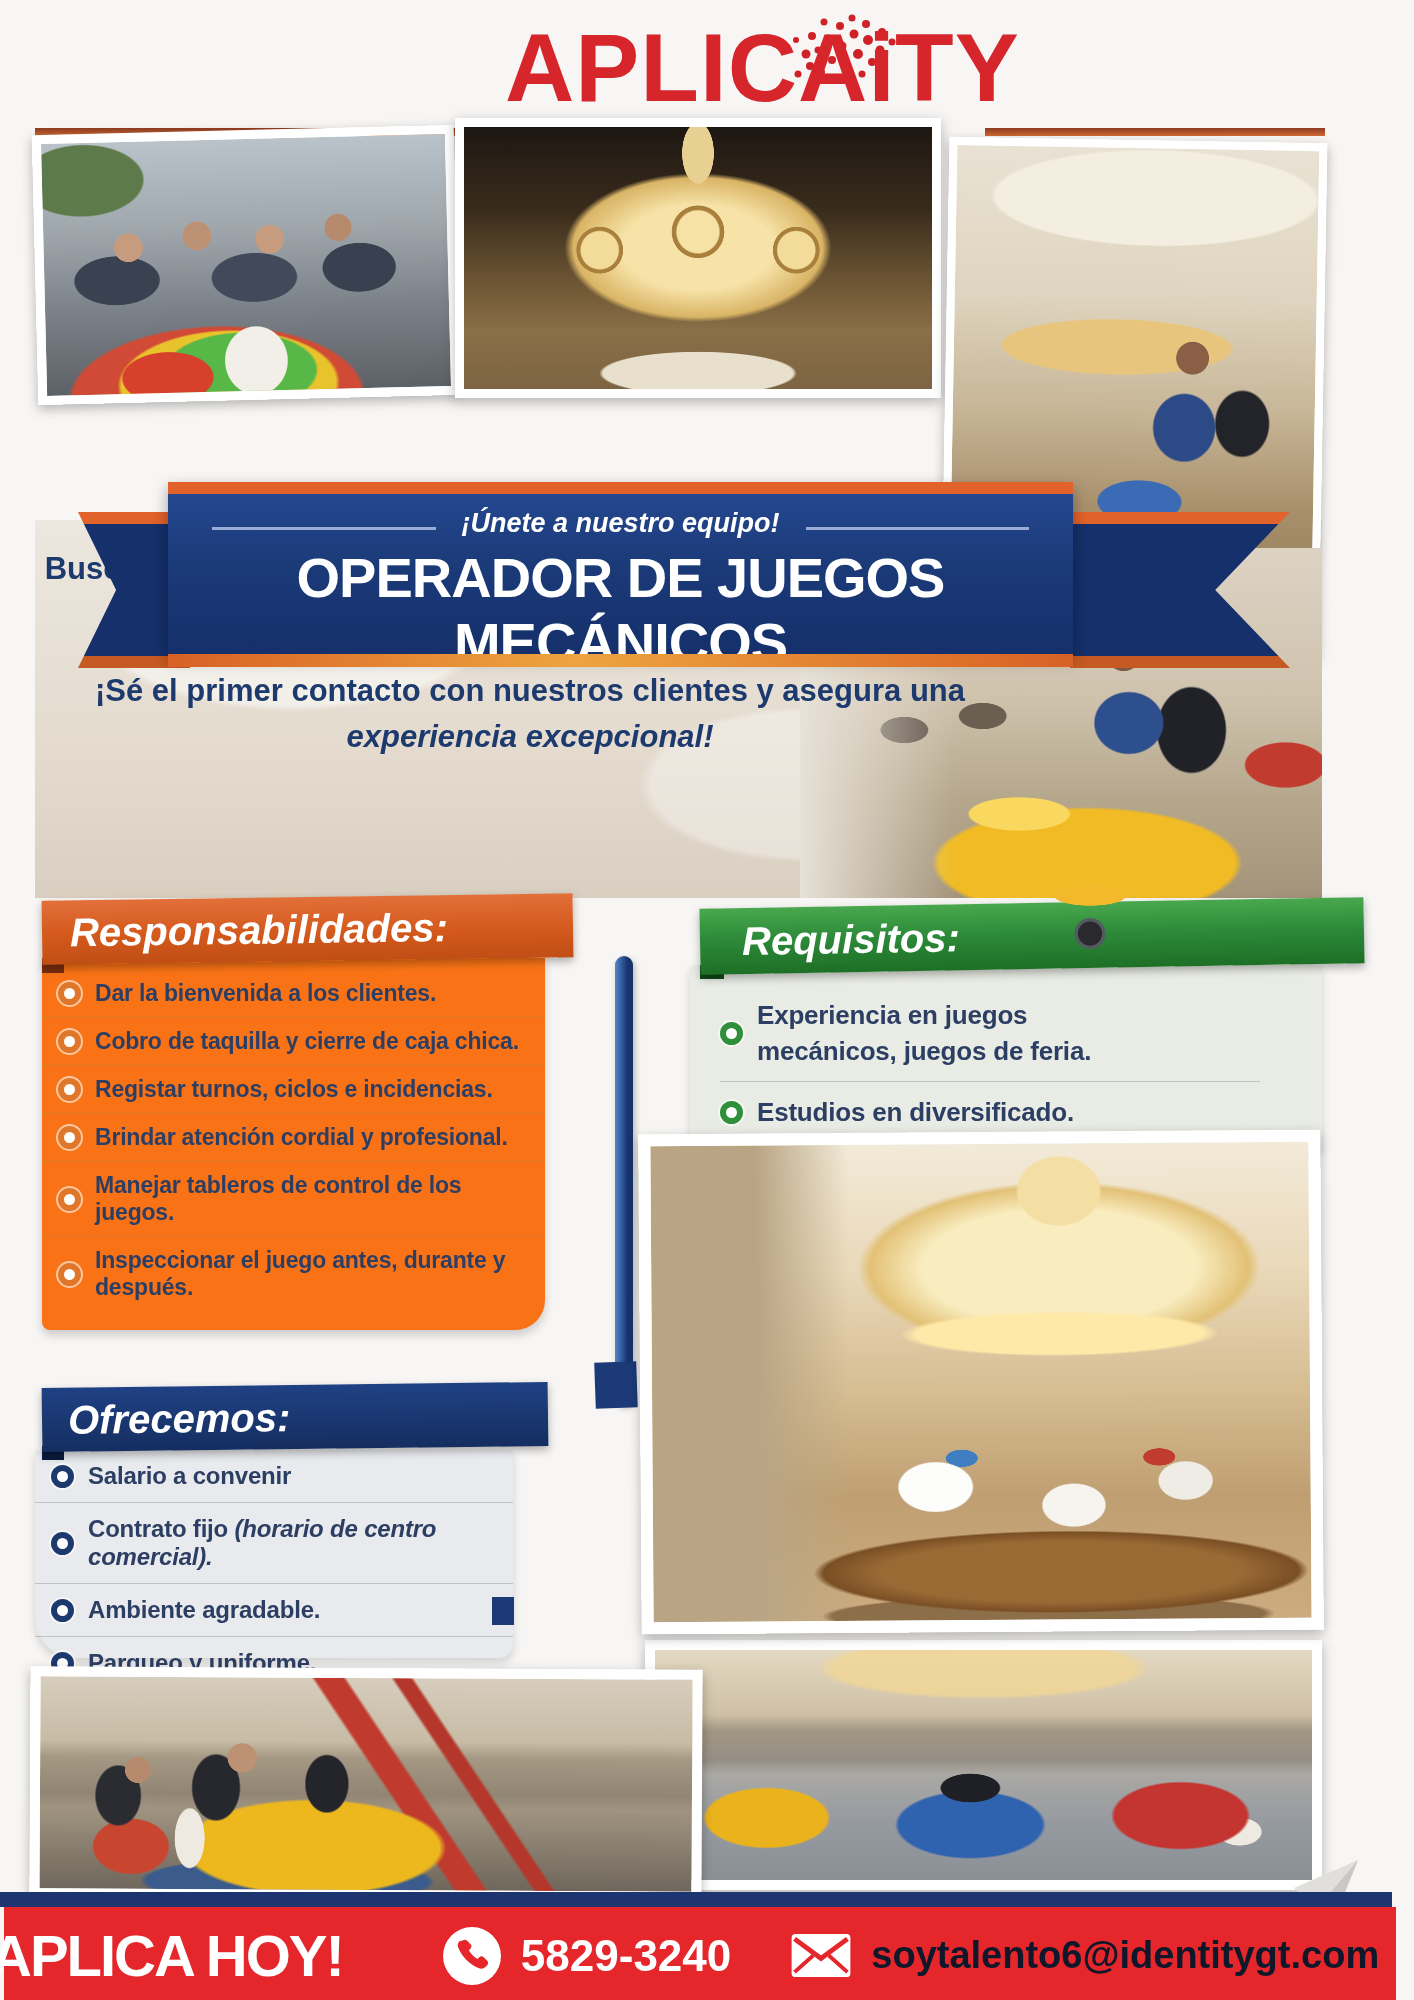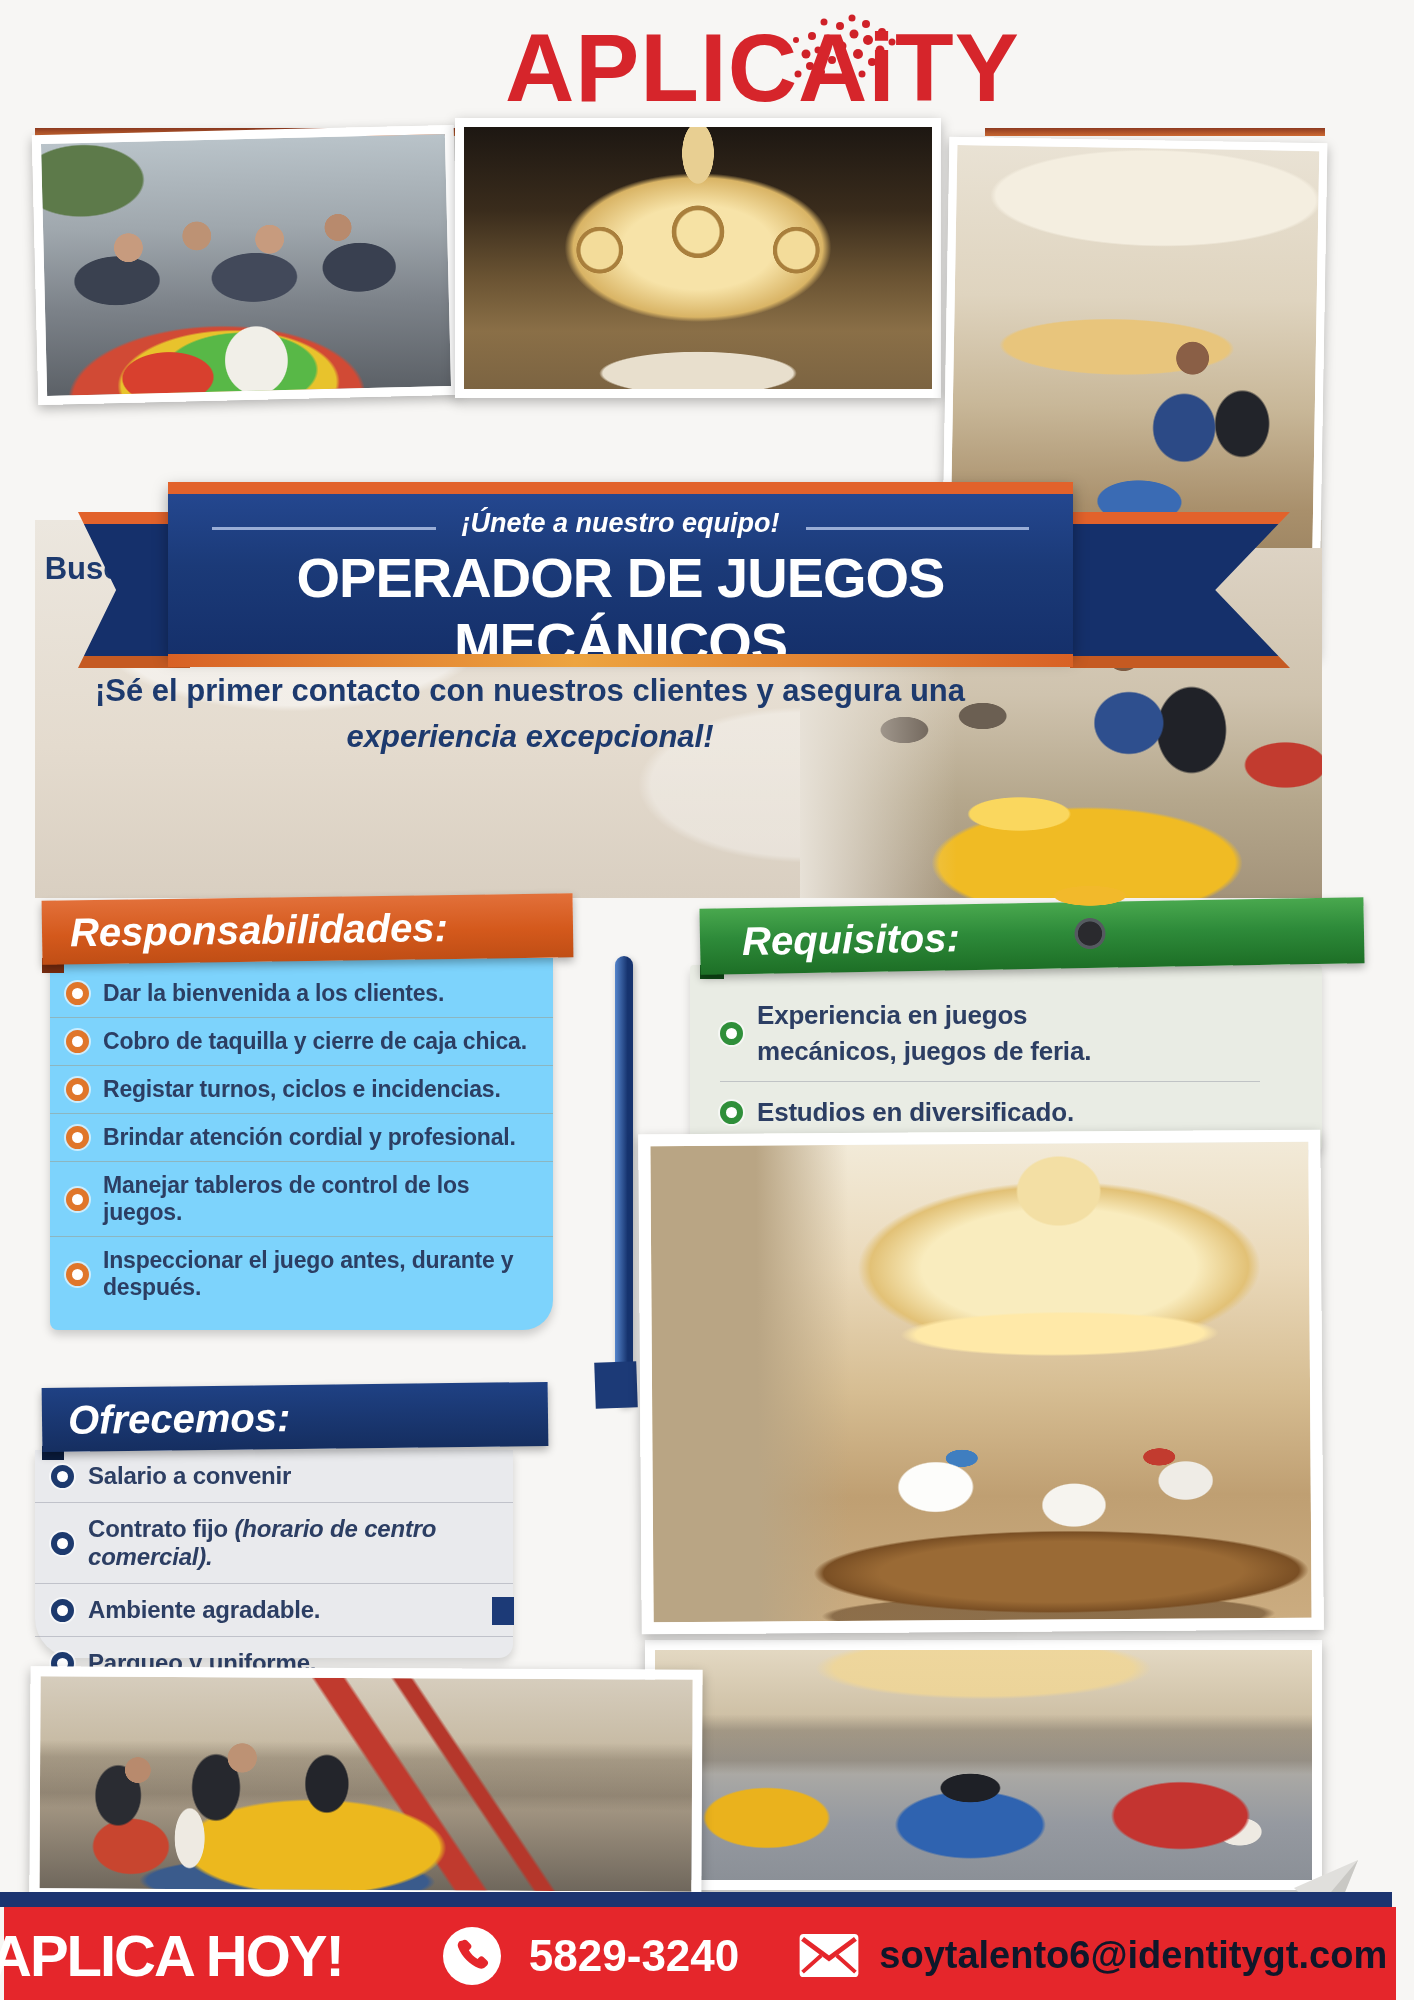--- a/index.html
+++ b/index.html
@@ -136,21 +136,21 @@
   .intro-p1{left:35px;top:546px;width:1060px;font-size:31px;line-height:46px;}
   .intro-p2{left:35px;top:668px;width:990px;font-size:31px;line-height:46px;}
   .intro-p em{font-style:italic;}
 
   
   .sec-header{position:absolute;z-index:5;color:#fff;font-size:40px;font-weight:700;font-style:italic;
     box-shadow:0 4px 9px rgba(0,0,0,.3);display:flex;align-items:center;}
   .resp-header{left:42px;top:897px;width:503px;height:64px;padding-left:28px;transform:rotate(-0.8deg);
     background:linear-gradient(180deg,#e2703a 0%,#d4591c 55%,#c04e15 100%);}
   .resp-notch{left:42px;top:958px;width:22px;height:15px;background:#7a2d10;z-index:4;}
-  .resp-body{left:50px;top:958px;width:503px;height:372px;z-index:3;background:#7dd3fc;
+  .resp-body{left:42px;top:958px;width:503px;height:372px;z-index:3;background:#f97316;
     border-radius:0 0 30px 8px;box-shadow:0 5px 10px rgba(0,0,0,.18);padding-top:12px;box-sizing:border-box;}
   .req-header{left:700px;top:903px;width:622px;height:66px;padding-left:42px;transform:rotate(-1deg);
     background:linear-gradient(180deg,#49a84e 0%,#2e8b3a 45%,#1d6f26 100%);}
   .req-notch{left:700px;top:965px;width:24px;height:14px;background:#0f4a16;z-index:4;}
   .req-body{left:690px;top:965px;width:632px;height:185px;z-index:3;background:#e9ece4;
     border-radius:4px;box-shadow:0 5px 10px rgba(0,0,0,.15);padding:20px 0 0 30px;box-sizing:border-box;}
   .off-header{left:42px;top:1385px;width:480px;height:64px;padding-left:26px;transform:rotate(-0.7deg);
     background:linear-gradient(180deg,#1f4184,#152e60);}
   .off-notch{left:42px;top:1446px;width:22px;height:14px;background:#0a1c3e;z-index:4;}
   .off-body{left:35px;top:1450px;width:478px;height:208px;z-index:3;background:#e9eaed;
@@ -176,21 +176,21 @@
   .off-body .li-text{font-size:24px;}
   .off-body .li{padding:12px 12px 12px 16px;}
   .li-text em{font-style:italic;font-weight:700;}
 
   
   .footer-blue{left:0;top:1892px;width:1392px;height:15px;background:#1c3470;z-index:6;}
   .footer-red{left:4px;top:1907px;width:1392px;height:97px;background:#e5262b;z-index:7;
     display:flex;align-items:center;}
   .cta{color:#fff;font-size:58px;font-weight:800;letter-spacing:-2px;margin-left:-14px;white-space:nowrap;}
   .phone-badge{width:58px;height:58px;margin-left:100px;flex:none;}
-  .phone-num{color:#fff;font-size:44px;font-weight:700;margin-left:28px;white-space:nowrap;text-align:center;}
+  .phone-num{color:#fff;font-size:44px;font-weight:700;margin-left:20px;white-space:nowrap;text-align:center;}
   .mail-badge{width:64px;height:47px;margin-left:58px;flex:none;}
   .email{color:#0f172a;font-size:38px;font-weight:700;margin-left:18px;white-space:nowrap;}
   .red-sliver{left:62px;top:1993px;width:268px;height:7px;background:#e5262b;z-index:7;}
   .paper-plane{left:1292px;top:1858px;z-index:6;}
 </style>
 </head>
 <body>
 
 <div class="page">
 

